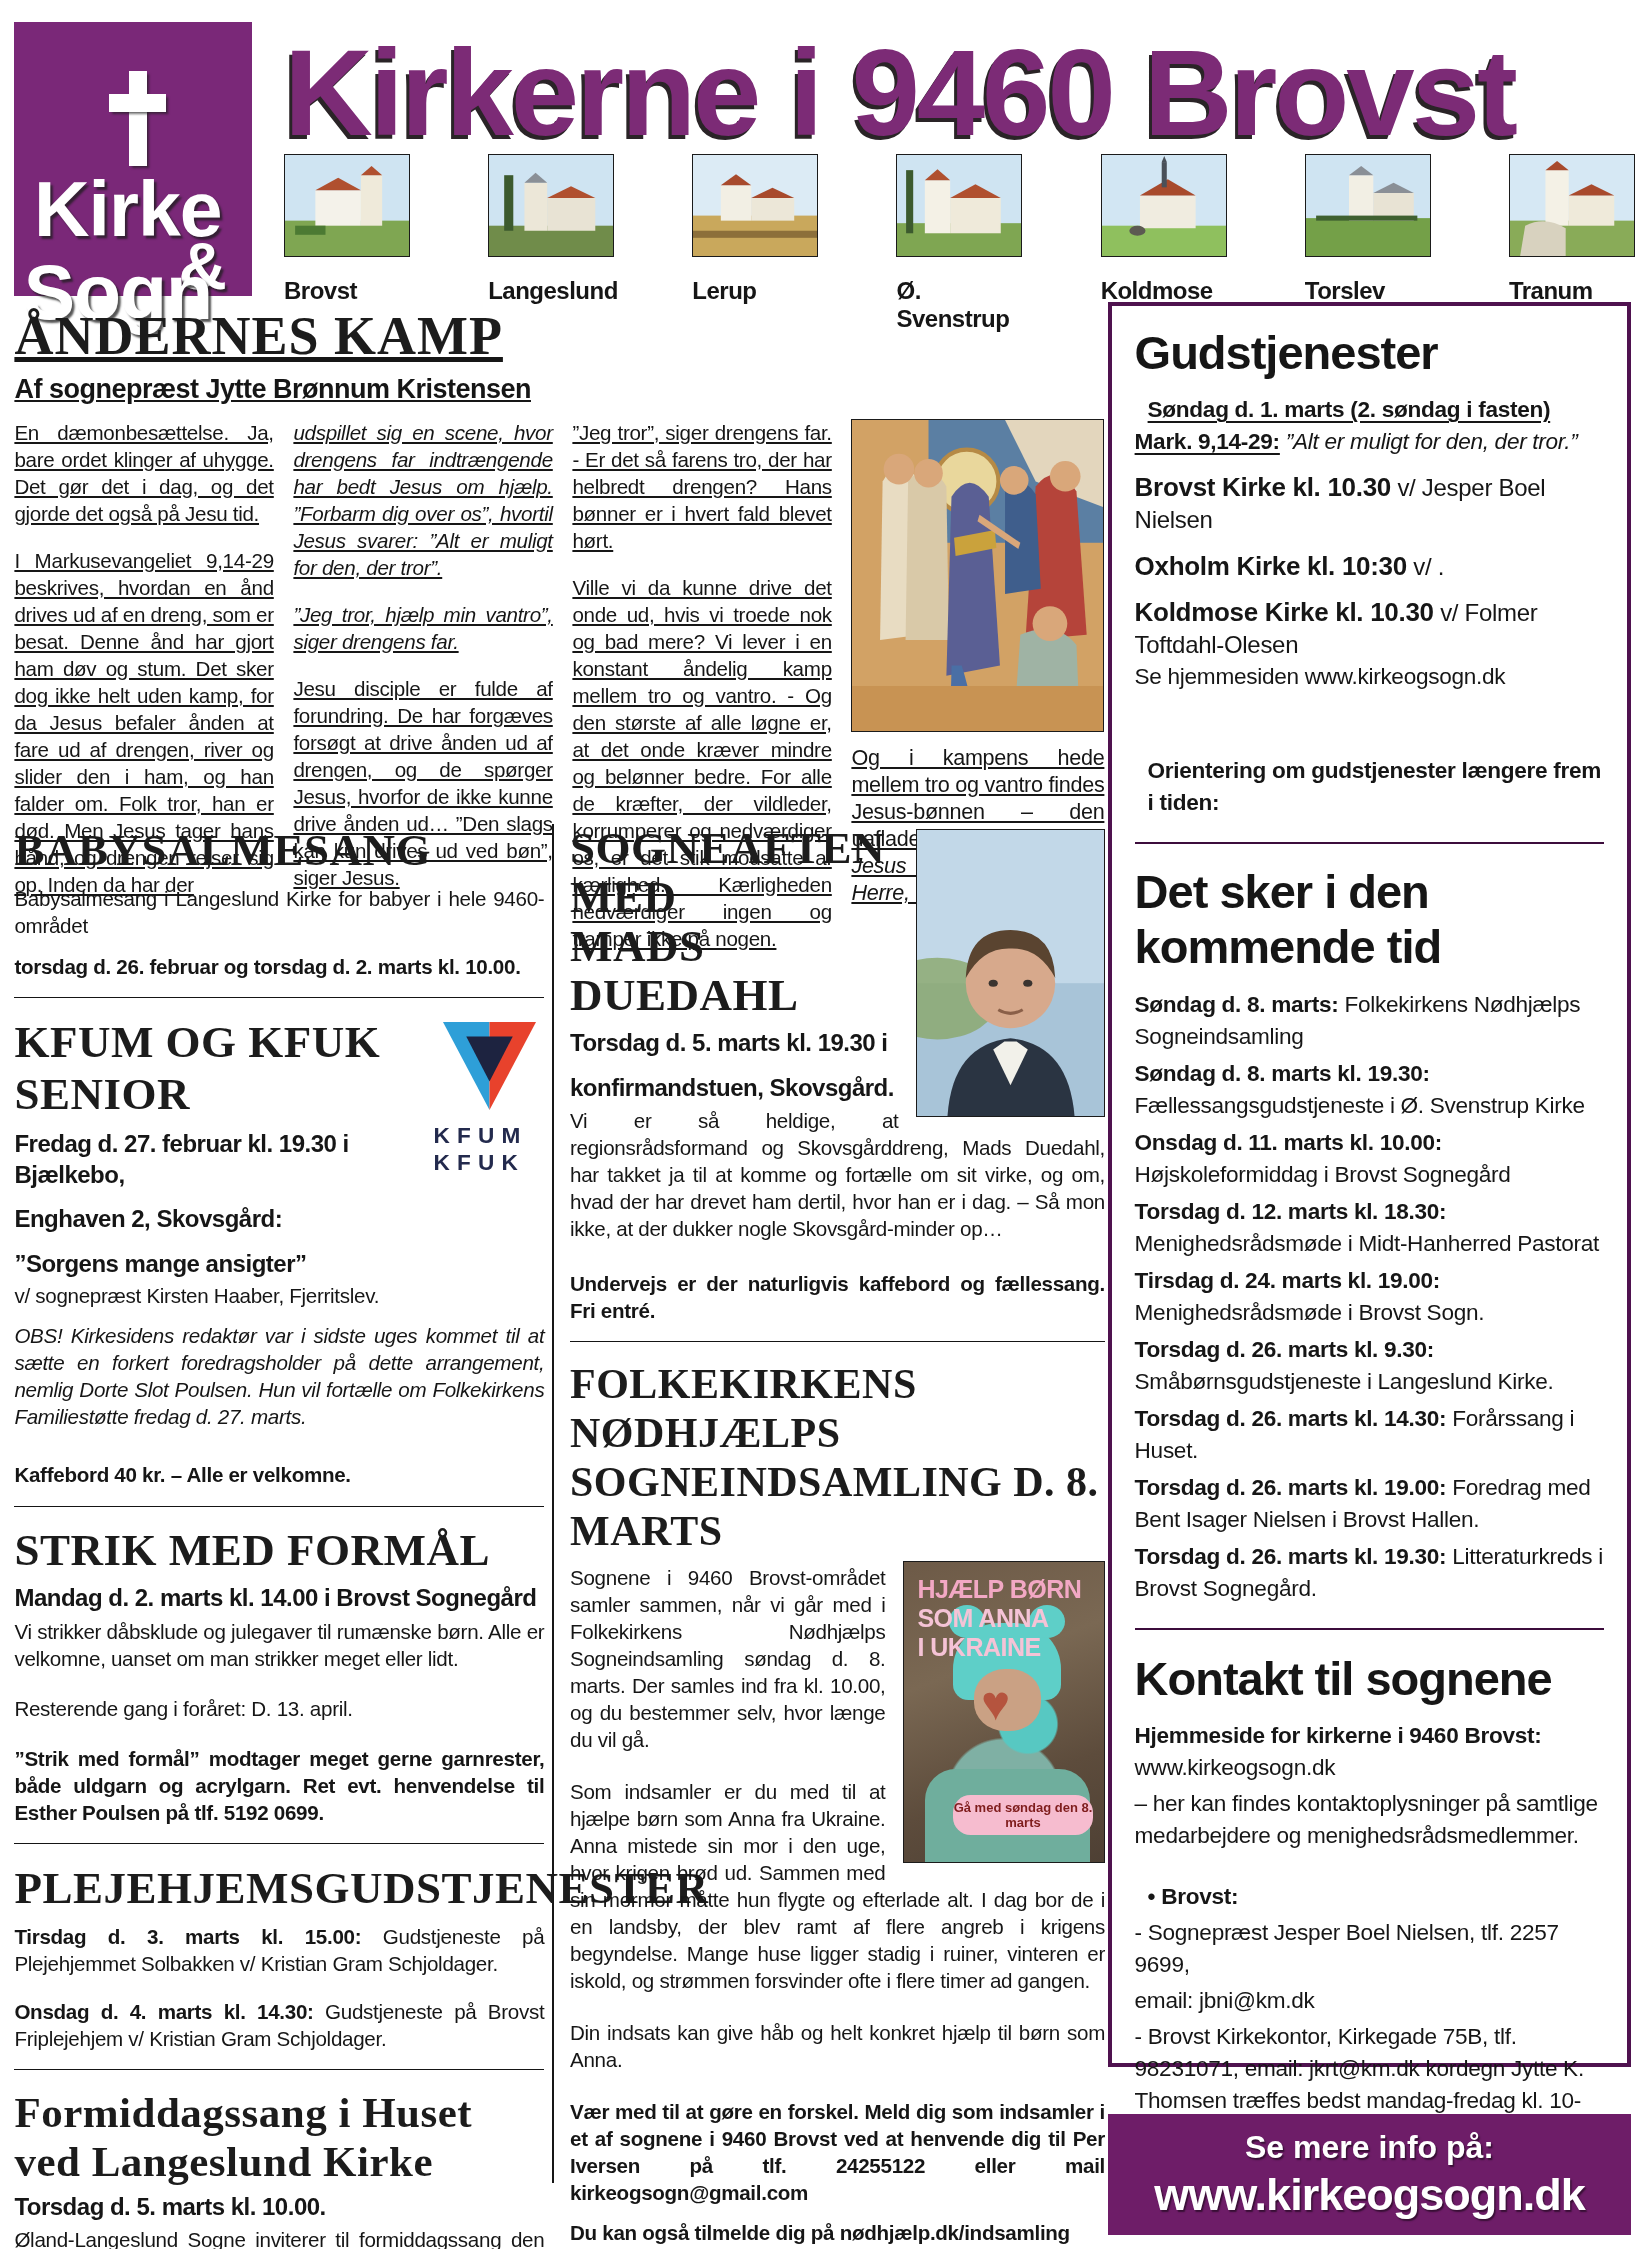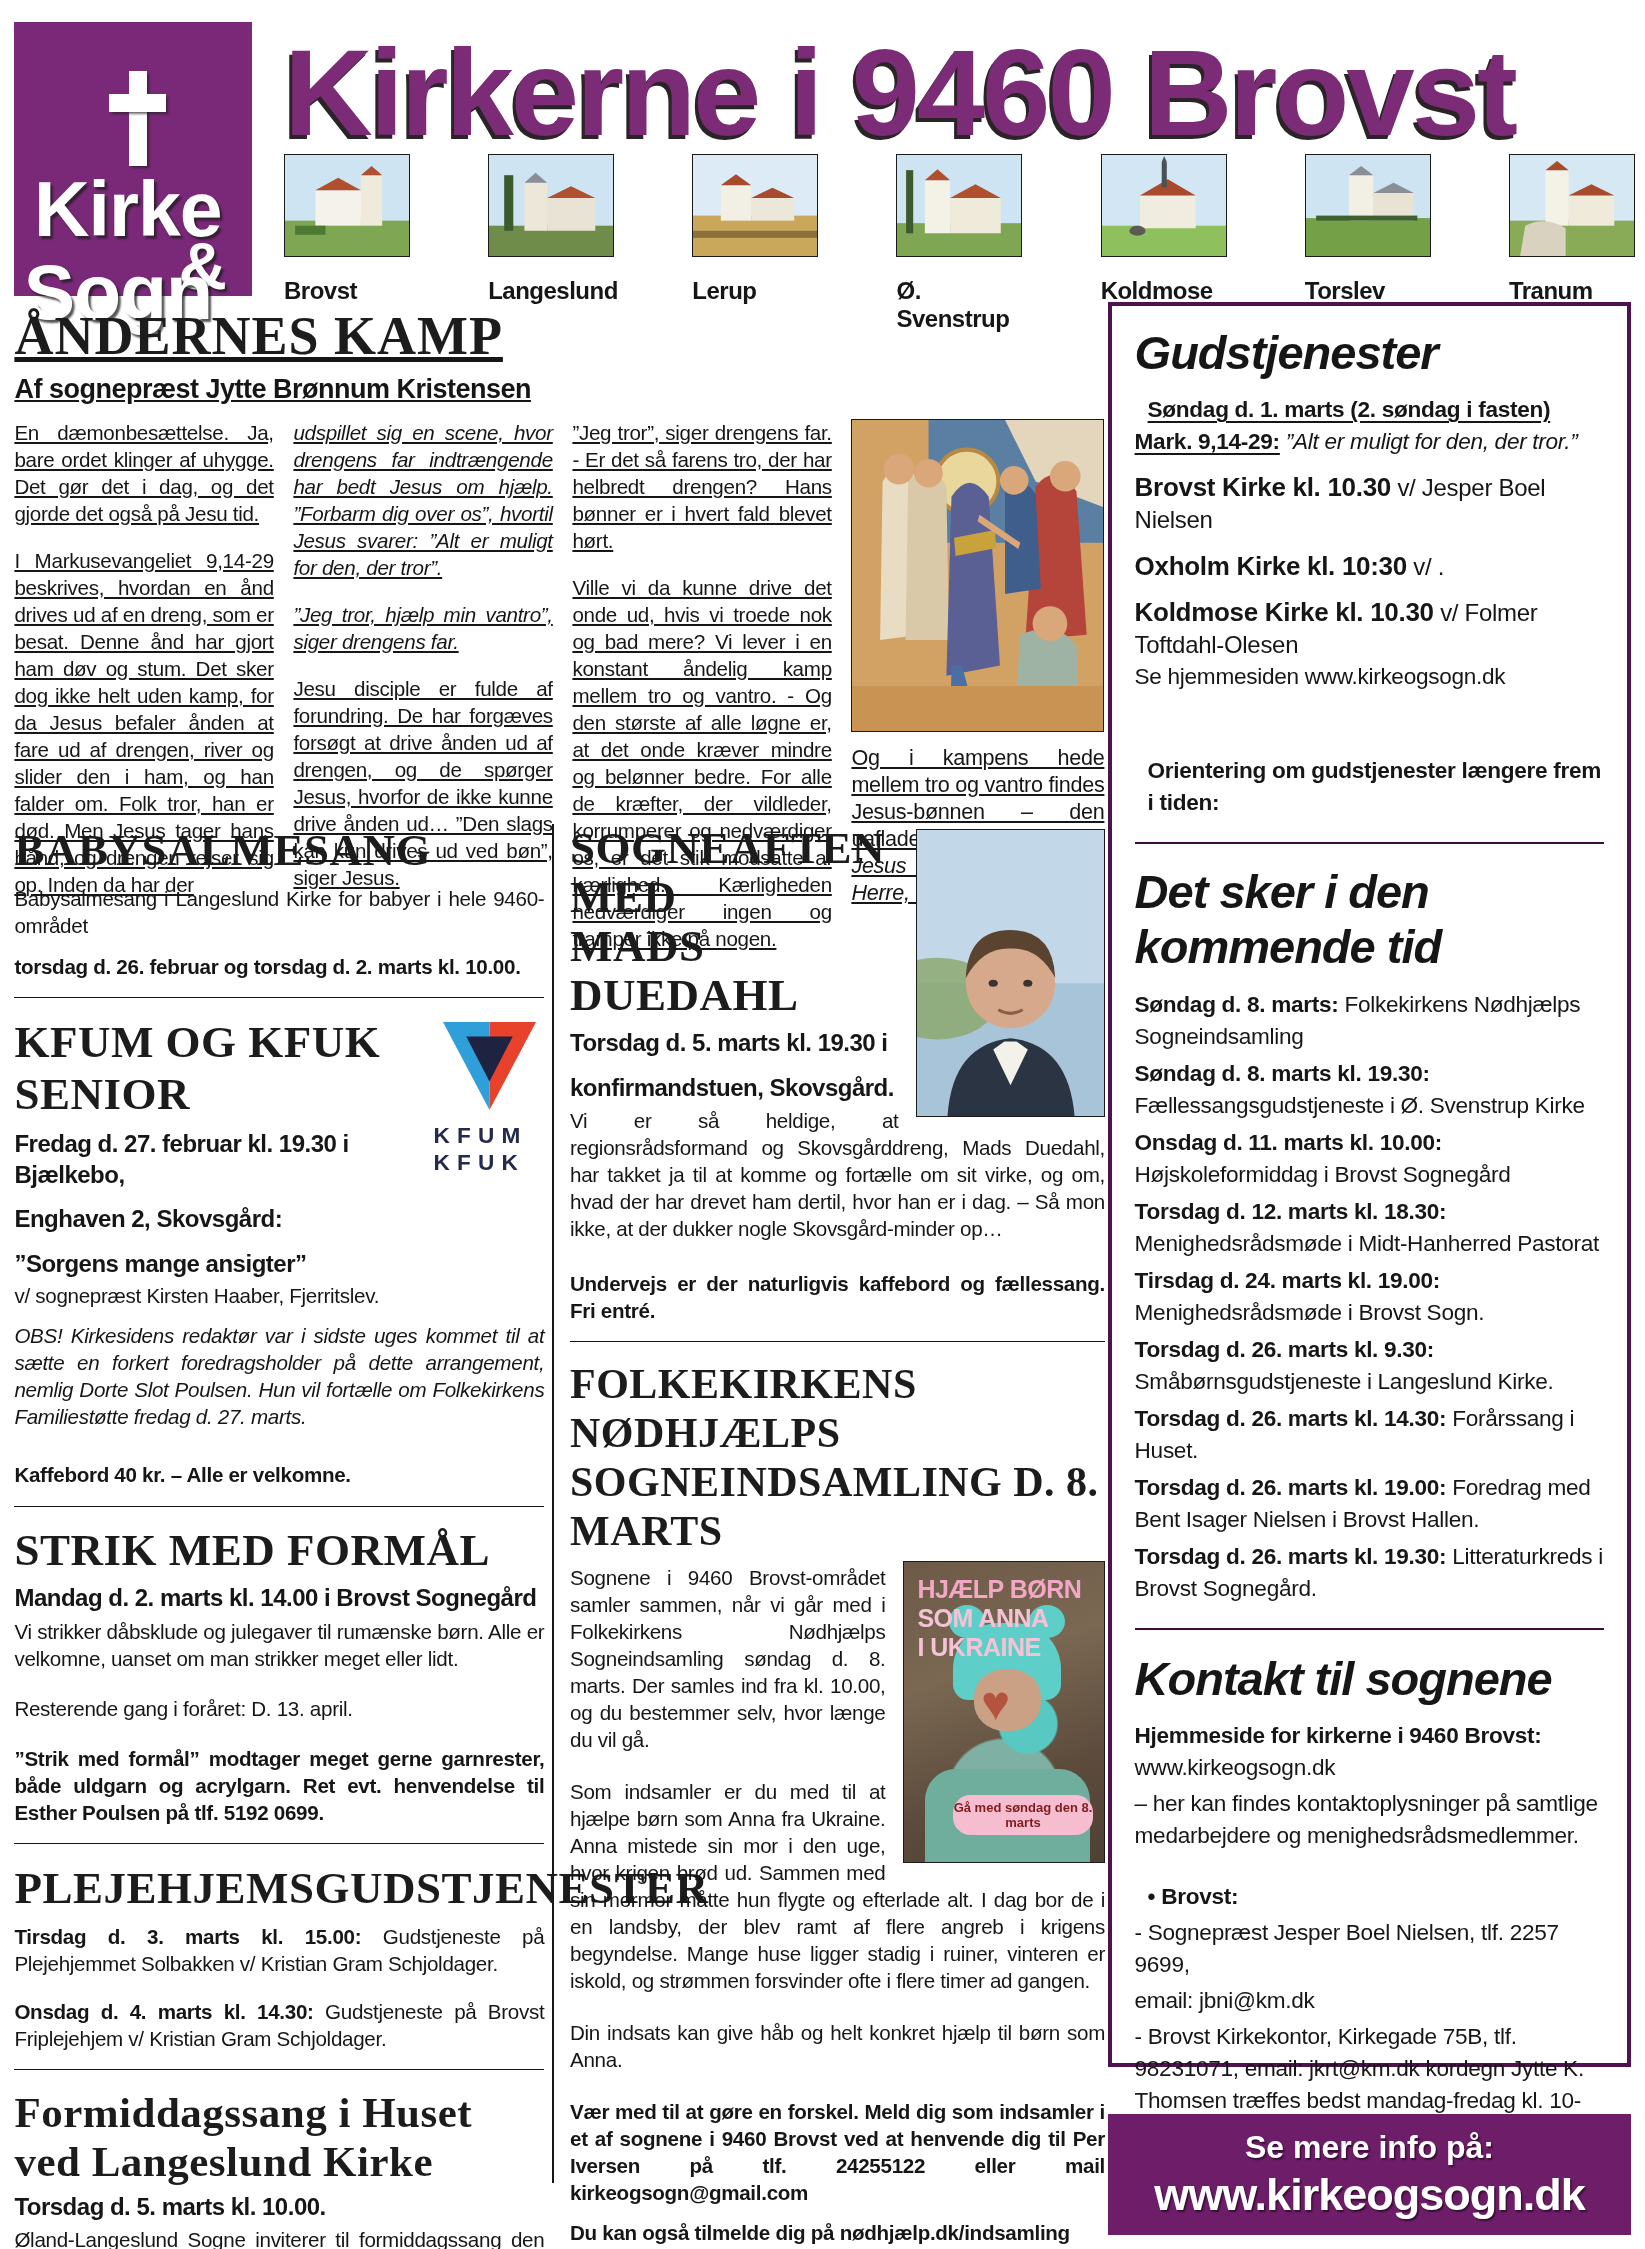--- a/index.html
+++ b/index.html
@@ -94,21 +94,21 @@
   .poster-heart { position:absolute; left:77px; top:121px; width:51px; height:41px; color:#b5543e; font-size:49px; line-height:41px; }
   .poster-jacket { position:absolute; left:20.6px; bottom:-10.3px; width:165px; height:103px; background:#6fae9d; border-radius:31px 31px 0 0; }
   .poster-txt { position:absolute; left:13.4px; top:13.4px; font-weight:700; font-size:25px; line-height:29px; color:#f2a8c4; letter-spacing:-0.5px; }
   .poster-txt .w2 { color:#f5c3d6; }
   .poster-pill { position:absolute; left:49px; bottom:27px; width:140px; padding:5.1px 0; background:#f6bccf;
     color:#7f1d1d; font-weight:700; font-size:13px; text-align:center; border-radius:17.5px; }
 
   
   #sidebar { position:absolute; left:1108px; top:302px; width:523px; height:1765px;
     border:4.1px solid #4f124f; padding:18.5px 22.6px 0 22.6px; }
-  #sidebar h3 { font-size:47px; font-weight:700; letter-spacing:-1px; margin-bottom:14.4px;font-style:italic; }
+  #sidebar h3 { font-size:47px; font-weight:700; letter-spacing:-1px; margin-bottom:14.4px; }
   .sb-t { font-size:22.6px; line-height:32px; letter-spacing:-0.3px; }
   .sb-b { font-weight:700;margin-left:13px; }
   .u { text-decoration:underline; text-underline-offset:4.1px; text-decoration-thickness:2.1px; }
   .svc { margin-top:13.4px; font-size:24px; }
   .svc b { font-size:26px; }
   .sb-hr { border:0; border-top:2.1px solid #3c0d3c; margin:22.6px 0 20.6px 0; }
   .ev p { margin-top:5.1px; }
   .kt p { margin-top:4.1px; }
   .kt .grp { margin-top:29px; }
 

